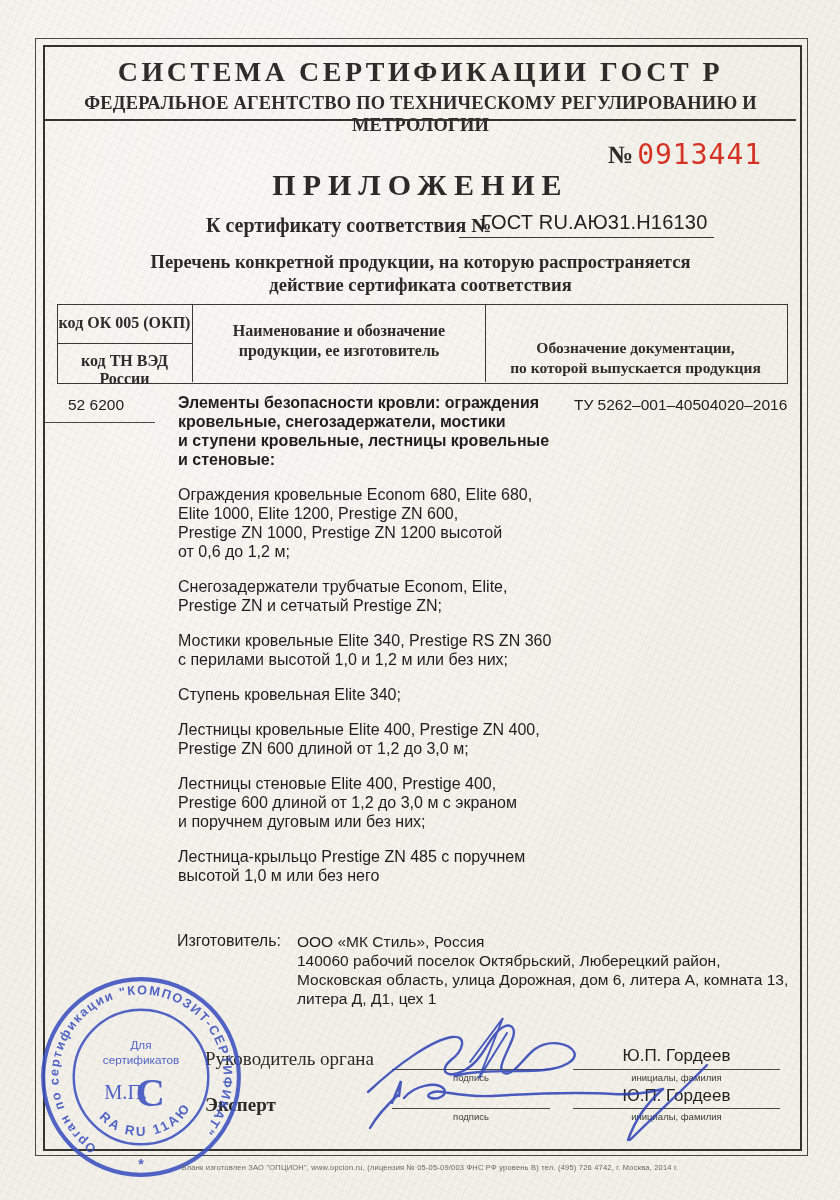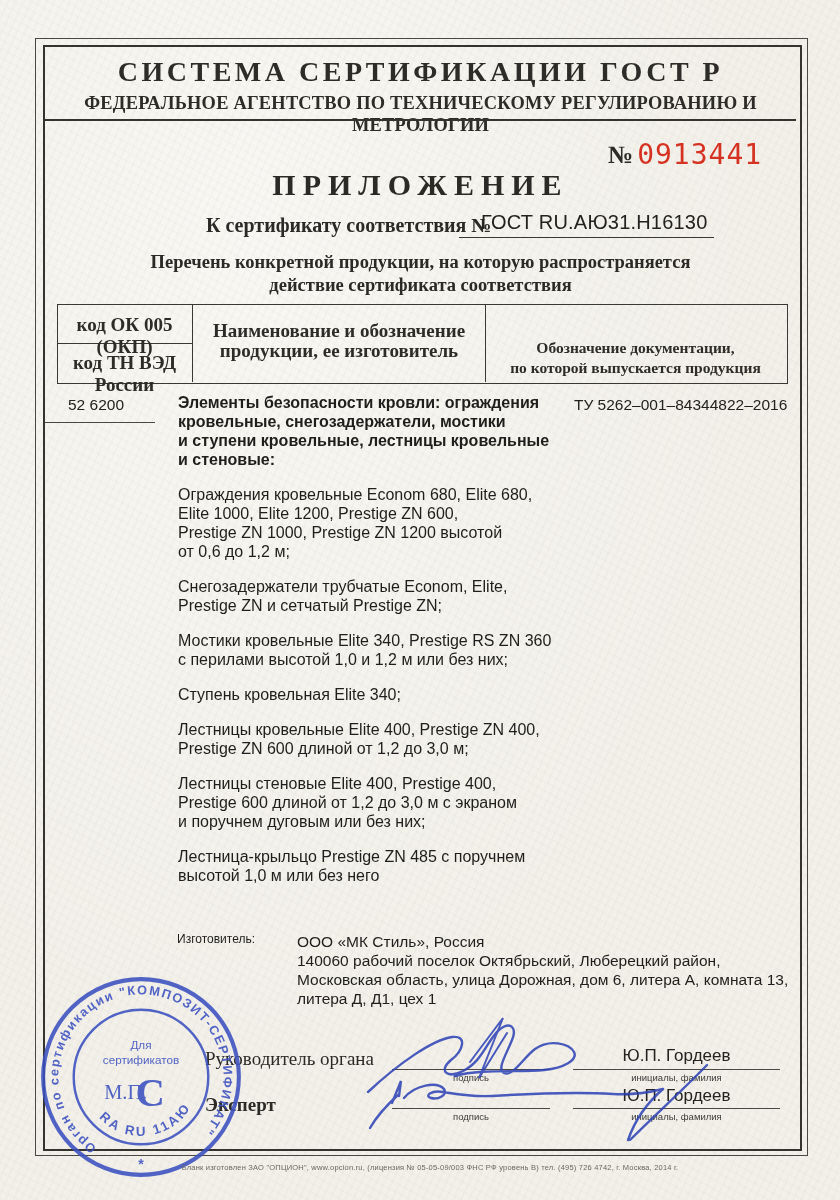--- a/index.html
+++ b/index.html
@@ -30,34 +30,34 @@
   .cert-label{left:206px; top:214px; font-size:20px; font-weight:bold; white-space:nowrap;}
   .cert-value{left:459px; top:211px; width:233px; border-bottom:1.5px solid #3a3833; padding:0 0 3px 22px;
               font-family:"Liberation Sans", sans-serif; font-size:20px; letter-spacing:.2px; white-space:nowrap; color:#23221f;}
   .sub1{left:45px; top:252px; width:751px; text-align:center; font-size:18.5px; font-weight:bold;}
   .sub2{left:45px; top:275px; width:751px; text-align:center; font-size:18.5px; font-weight:bold;}
   
   .tbl{left:57px; top:304px; width:729px; height:78px; border:1.6px solid #3a3833;}
   .tbl-v1{left:192px; top:304px; width:0; height:78px; border-left:1.6px solid #3a3833;}
   .tbl-v2{left:485px; top:304px; width:0; height:78px; border-left:1.6px solid #3a3833;}
   .tbl-h1{left:57px; top:343px; width:135px; height:0; border-top:1.6px solid #3a3833;}
-  .th{font-size:19px; font-weight:bold; text-align:center; color:#2e2c28;}
+  .th{font-size:16px; font-weight:bold; text-align:center; color:#2e2c28;}
   .th-okp{left:58px; top:314px; width:133px;}
   .th-tnved{left:58px; top:352px; width:133px;}
   .th-name{left:194px; top:321px; width:290px; line-height:20px;}
   .th-doc{left:487px; top:338px; width:297px; font-size:15.5px; line-height:20px;}
   
   .okp-val{left:68px; top:396px; width:90px; font-family:"Liberation Sans", sans-serif; font-size:15.5px; color:#23221f;}
   .okp-line{left:45px; top:422px; width:110px; height:0; border-top:1.5px solid #4a4843;}
   .tu-val{left:574px; top:396px; width:220px; font-family:"Liberation Sans", sans-serif; font-size:15.5px; white-space:nowrap; color:#23221f;}
   .products{left:178px; top:393px; width:400px; font-family:"Liberation Sans", sans-serif; font-size:16px; line-height:19px; color:#1f1e1c;}
   .products p{margin:0 0 16px 0; white-space:pre-line;}
   .products p.bold{font-weight:bold;}
   
-  .mfr-label{left:177px; top:932px; font-family:"Liberation Sans", sans-serif; font-size:12px; color:#1f1e1c;}
+  .mfr-label{left:177px; top:932px; font-family:"Liberation Sans", sans-serif; font-size:16px; color:#1f1e1c;}
   .mfr-address{left:297px; top:932px; width:500px; font-family:"Liberation Sans", sans-serif; font-size:15.5px; line-height:19px; white-space:pre-line; color:#1f1e1c;}
   
   .role1{left:205px; top:1048px; font-size:19px; font-weight:normal;}
   .role2{left:205px; top:1094px; font-size:19px; font-weight:bold;}
   .sig-line{border-bottom:1.5px solid #4a4843; height:0;}
   .sl-1a{left:392px; top:1069px; width:158px;}
   .sl-1b{left:573px; top:1069px; width:207px;}
   .sl-2a{left:392px; top:1108px; width:158px;}
   .sl-2b{left:573px; top:1108px; width:207px;}
   .cap{font-family:"Liberation Sans", sans-serif; font-size:9.5px; color:#3c3b38; text-align:center;}
@@ -105,21 +105,21 @@
   <div class="abs tbl-h1"></div>
   <div class="abs th th-okp">код ОК 005 (ОКП)</div>
   <div class="abs th th-name" style="white-space:pre-line">Наименование и обозначение
 продукции, ее изготовитель</div>
   <div class="abs th th-tnved">код ТН ВЭД России</div>
   <div class="abs th th-doc" style="white-space:pre-line">Обозначение документации,
 по которой выпускается продукция</div>
 
   <div class="abs okp-val">52 6200</div>
   <div class="abs okp-line"></div>
-  <div class="abs tu-val">ТУ 5262–001–84344822–2016</div>
+  <div class="abs tu-val">ТУ 5262–001–40504020–2016</div>
 
   <div class="abs products">
     <p class="bold">Элементы безопасности кровли: ограждения
 кровельные, снегозадержатели, мостики
 и ступени кровельные, лестницы кровельные
 и стеновые:</p>
     <p>Ограждения кровельные Econom 680, Elite 680,
 Elite 1000, Elite 1200, Prestige ZN 600,
 Prestige ZN 1000, Prestige ZN 1200 высотой
 от 0,6 до 1,2 м;</p>

